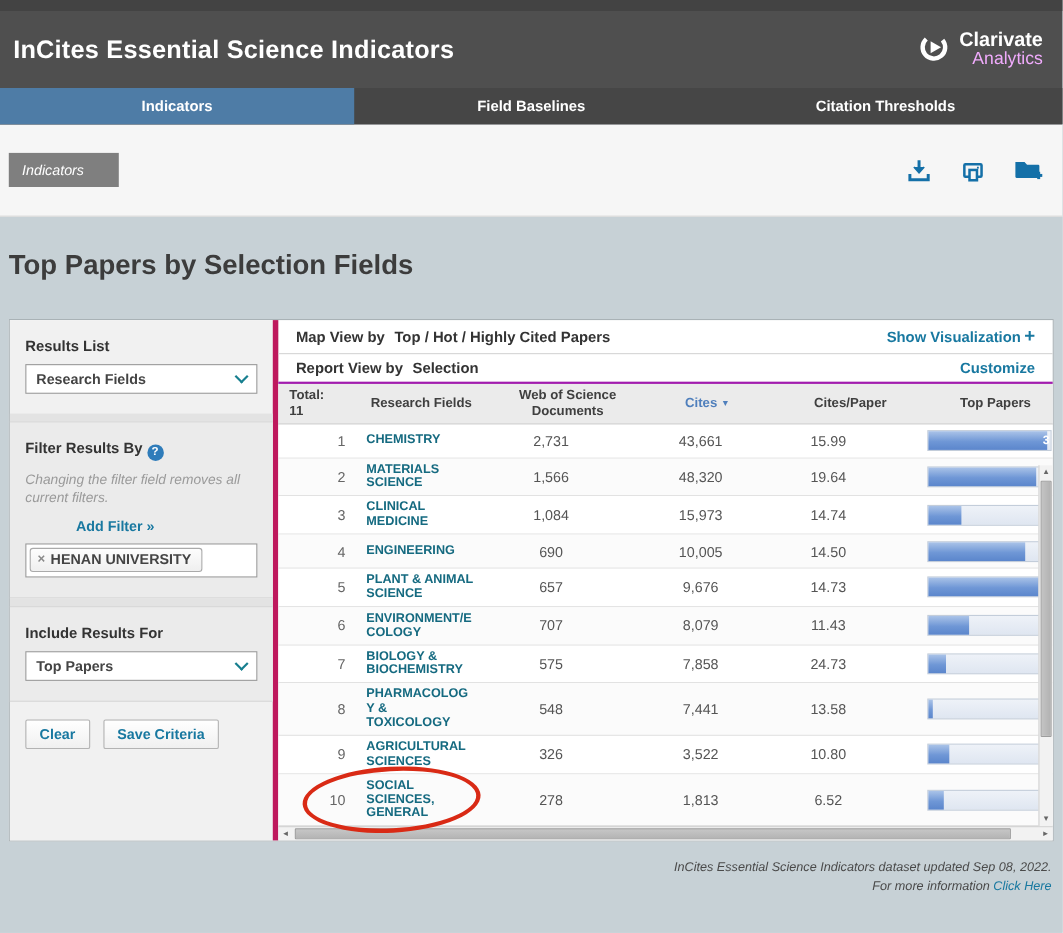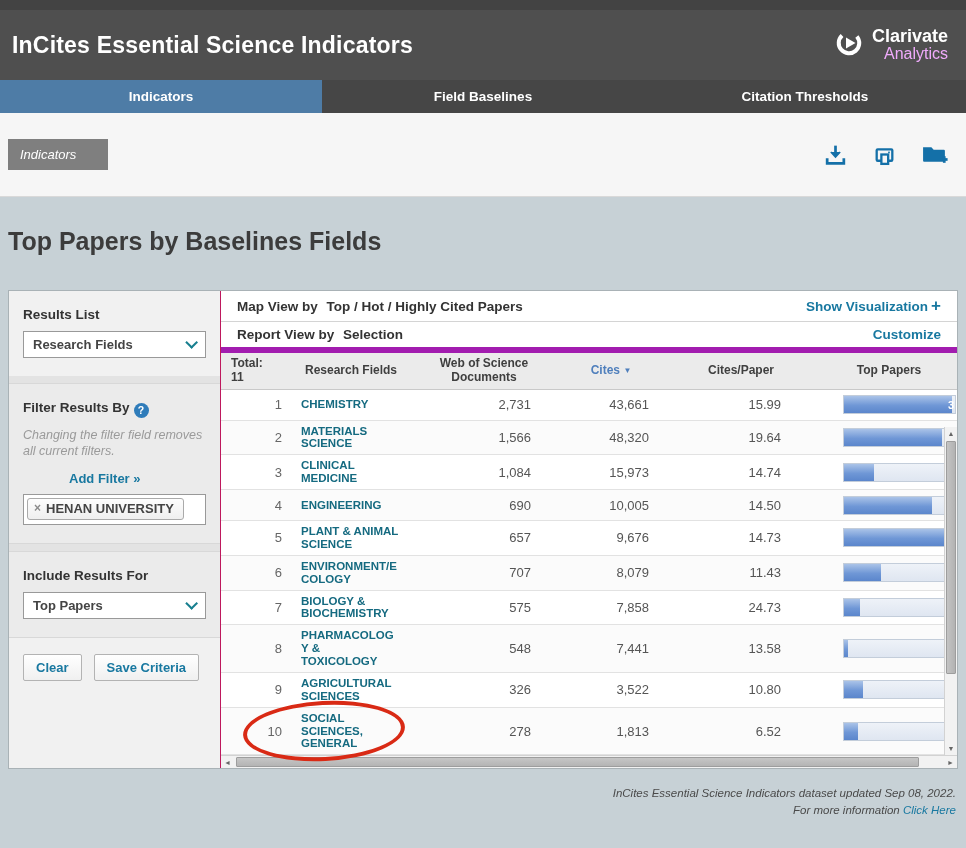--- a/index.html
+++ b/index.html
@@ -29,21 +29,21 @@
     padding:8px 22px 8px 12px; min-width:100px; }
   .tool-icons { display:flex; gap:24px; align-items:center; }
   .tool-icons svg { display:block; cursor:pointer; }
 
   
   .page-title { font-size:25px; font-weight:bold; color:#3c3c3c; padding:30px 10px 0 8px; }
 
   .panel { margin:34px 8px 0 8px; background:#fff; border:1px solid #a9b2b6; display:flex; position:relative; }
 
   
-  .sidebar { width:212px; background:#f1f1f1; border-right:1px solid #be185d; flex:none; }
+  .sidebar { width:244px; background:#f1f1f1; border-right:5px solid #be185d; flex:none; }
   .sb-sec { padding:16px 14px 18px 14px; }
   .sb-sec.gray { background:#ebebeb; border-top:1px solid #d8d8d8; border-bottom:1px solid #d8d8d8; }
   .sb-gap { height:7px; background:#e3e3e3; }
   .sb-label { font-size:13.5px; font-weight:bold; color:#333; margin-bottom:9px; }
   .selbox { background:#fff; border:1px solid #999; height:27px; display:flex;
     align-items:center; justify-content:space-between; padding:0 9px; cursor:pointer; }
   .selbox .selval { font-size:13px; font-weight:bold; color:#444; }
   .chev { width:9px; height:9px; border-right:2.5px solid #177f8f; border-bottom:2.5px solid #177f8f;
     transform:rotate(45deg) translateY(-3px); margin-right:2px; }
   .help { display:inline-flex; width:15px; height:15px; border-radius:50%; background:#2f7cba;
@@ -63,35 +63,35 @@
   
   .main { flex:1; display:flex; flex-direction:column; position:relative; }
   .rowbar { display:flex; align-items:center; justify-content:space-between; padding:5px 16px; }
   .rowbar .lbl { font-size:13.5px; font-weight:bold; color:#333; }
   .rowbar .lbl .val { margin-left:5px; }
   .tlink { color:#1878a0; font-size:13.5px; font-weight:bold; cursor:pointer; }
   .tlink .plus { font-size:17px; margin-left:3px; }
   .divider { border-top:1px solid #d4d4d4; }
 
   .grid { display:grid; grid-template-columns:74px 112px 154px 100px 160px 1fr; }
-  .thead { background:#ebebeb; border-top:6px solid #a21caf; border-bottom:1px solid #c9c9c9;
+  .thead { background:#ebebeb; border-top:2px solid #a21caf; border-bottom:1px solid #c9c9c9;
     min-height:37px; align-items:center; font-size:12px; font-weight:bold; color:#3f3f3f; }
   .th { text-align:center; line-height:1.15; padding:4px 2px; cursor:pointer; }
   .th.total { text-align:left; padding-left:10px; cursor:default; }
   .th.cites { color:#4f7fbc; }
   .sort-caret { font-size:8px; vertical-align:1px; }
 
   .tbody { position:relative; }
   .t-row { min-height:31px; align-items:center; border-bottom:1px solid #e2e2e2;
     font-size:13px; color:#555; position:relative; background:#fff; }
   .t-row.alt { background:#fbfbfb; }
   .c-rank { text-align:right; padding-right:13px; color:#666; }
   .c-field { font-size:11.5px; font-weight:bold; color:#156a80; line-height:1.12;
     padding:4px 8px 4px 6px; word-break:break-word; cursor:pointer; }
-  .c-num { text-align:right; padding-right:30px; }
+  .c-num { text-align:center; padding-right:30px; }
   .c-num.cites { padding-right:12px; }
   .c-num.cpp { padding-right:40px; }
   .c-bar { padding:0; position:relative; height:19px; margin-right:1px; }
   .bar-track { position:absolute; right:0; top:0; width:113px; height:19px;
     border:1px solid #c3cdda; background:linear-gradient(#eef2f8,#dfe6f1); }
   .bar-fill { position:absolute; left:0; top:0; bottom:0;
     background:linear-gradient(#aac3e8 0%,#6f97d6 55%,#5b86cc 100%); }
   .bar-label { position:absolute; right:1px; top:50%; transform:translateY(-50%);
     font-size:11px; font-weight:bold; }
   .bar-label.fill { color:#fff; }
@@ -169,21 +169,21 @@
     <span>
       <svg width="27" height="25" viewBox="0 0 26 24" fill="#1470a8">
         <path d="M2 5 h8 l2.2 2.5 H22 a1 1 0 0 1 1 1 V18 a1 1 0 0 1 -1 1 H3 a1 1 0 0 1 -1 -1 Z"></path>
         <rect x="19.2" y="15.5" width="6.4" height="2.6"></rect>
         <rect x="21.1" y="13.6" width="2.6" height="6.4"></rect>
       </svg>
     </span>
   </div>
 </div>
 
-<div class="page-title">Top Papers by Baselines Fields</div>
+<div class="page-title">Top Papers by Selection Fields</div>
 
 <div class="panel">
 
   <div class="sidebar">
     <div class="sb-sec">
       <div class="sb-label">Results List</div>
       <div class="selbox">
         <span class="selval">Research Fields</span>
         <span class="chev"></span>
       </div>

